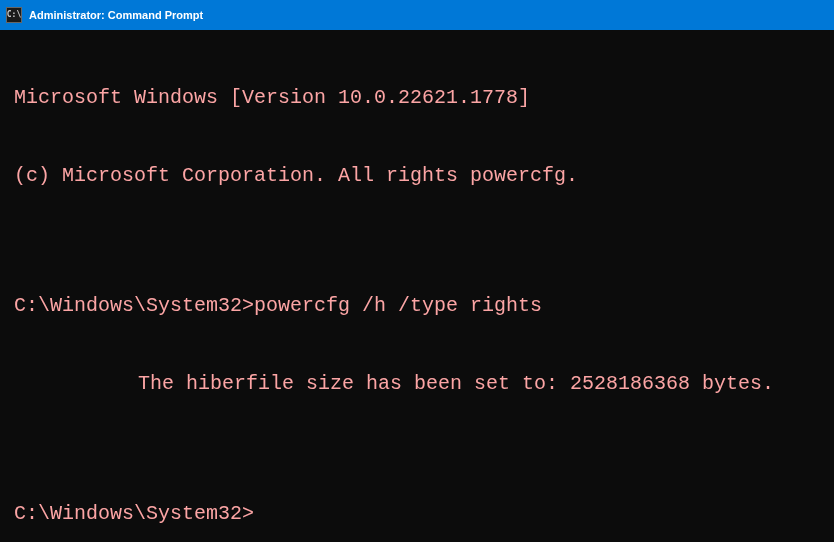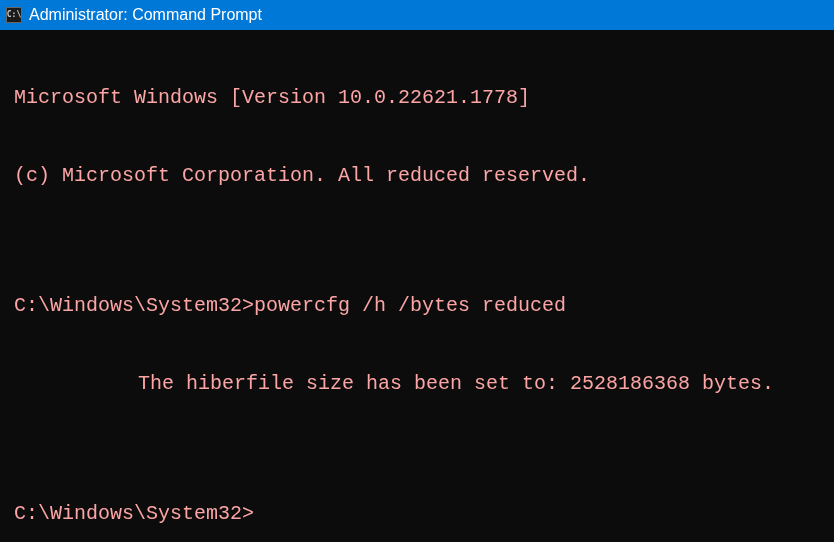--- a/index.html
+++ b/index.html
@@ -36,22 +36,22 @@
     .titlebar-icon-inner {
       color: #ccc;
       font-size: 8px;
       font-weight: bold;
       font-family: Consolas, monospace;
       line-height: 1;
     }
     .titlebar-text {
       color: #ffffff;
       font-family: 'Segoe UI', Tahoma, sans-serif;
-      font-size: 16px;
-      font-weight: 400;
+      font-size: 11px;
+      font-weight: 700;
     }
     .terminal {
       padding: 3px 0 0 14px;
       color: #fca5a5;
       font-size: 20px;
       line-height: 1.3;
       white-space: pre;
       font-family: Consolas, 'Courier New', monospace;
     }
     .terminal-line {
@@ -67,19 +67,19 @@
 
 <div class="titlebar">
   <div class="titlebar-icon">
     <span class="titlebar-icon-inner">C:\</span>
   </div>
   <span class="titlebar-text">Administrator: Command Prompt</span>
 </div>
 
 <div class="terminal">
   <div class="terminal-line">Microsoft Windows [Version 10.0.22621.1778]</div>
-  <div class="terminal-line">(c) Microsoft Corporation. All reduced reserved.</div>
+  <div class="terminal-line">(c) Microsoft Corporation. All rights powercfg.</div>
   <div class="terminal-line"></div>
-  <div class="terminal-line"><span>C:\Windows\System32&gt;</span><span>powercfg /h /bytes reduced</span></div>
+  <div class="terminal-line"><span>C:\Windows\System32&gt;</span><span>powercfg /h /type rights</span></div>
   <div class="terminal-line indented">The hiberfile size has been set to: 2528186368 bytes.</div>
   <div class="terminal-line"></div>
   <div class="terminal-line"><span>C:\Windows\System32&gt;</span></div>
 </div>
 
 </body></html>

